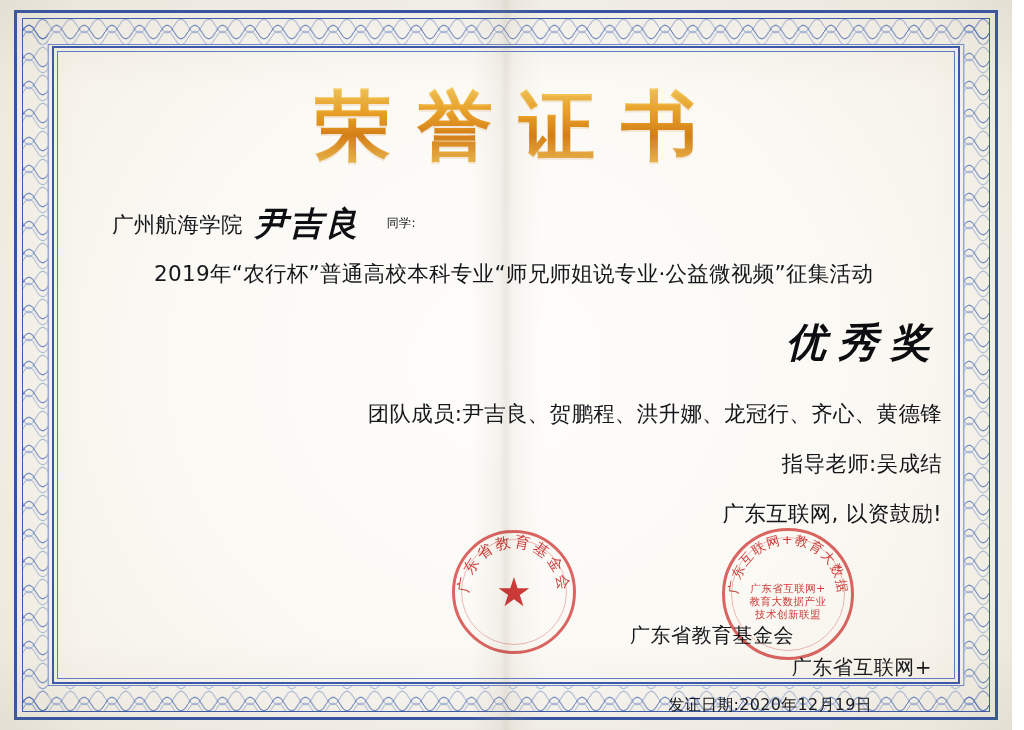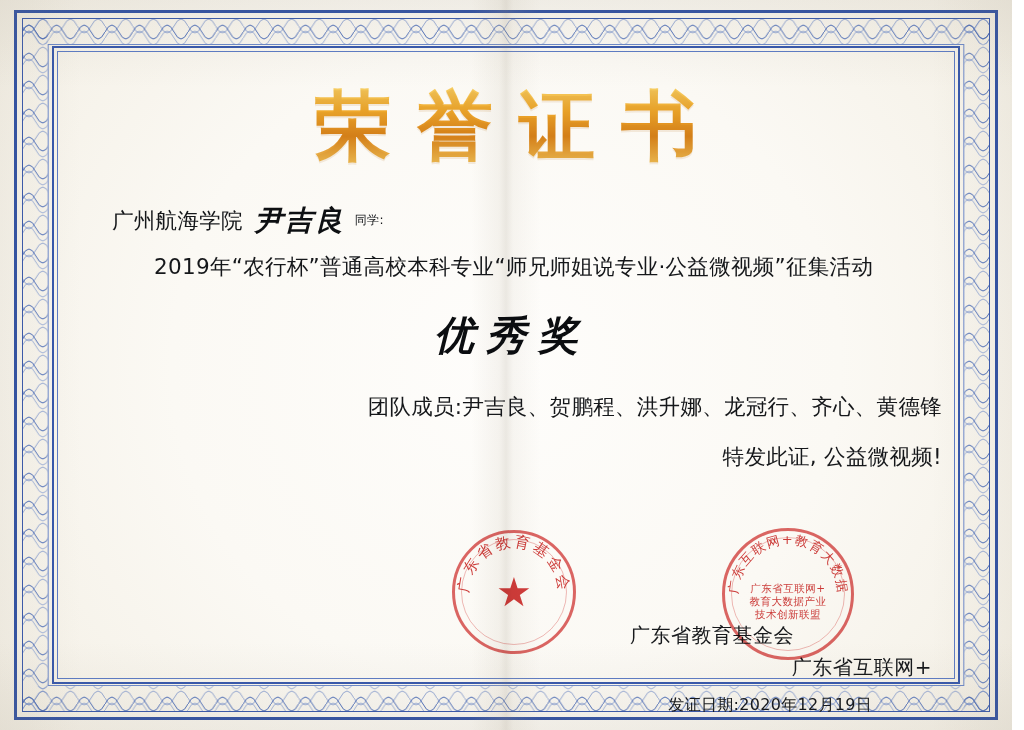--- a/index.html
+++ b/index.html
@@ -121,37 +121,37 @@
   .recipient-row {
     margin-top: 34px;
     display: flex;
     align-items: center;
     padding-left: 42px;
   }
   .recipient-name {
     font-family: "DejaVu Serif", "Liberation Serif", serif;
     font-weight: bold;
     font-style: italic;
-    font-size: 28px;
-    margin: 0 10px 0 12px;
+    font-size: 33px;
+    margin: 0 27px 0 12px;
     color: #0d0f12;
     letter-spacing: 2px;
   }
   .suffix { font-size: 12px; }
 
   .body-p {
     margin-top: 11px;
     padding: 0 34px 0 40px;
     text-align: justify;
   }
   .body-p .indent { display: inline-block; width: 44px; }
 
   .award {
     margin-top: 26px;
-    text-align: center;
+    text-align: right;
     font-family: "DejaVu Serif", "Liberation Serif", serif;
     font-weight: bold;
     font-style: italic;
     font-size: 40px;
     letter-spacing: 12px;
     padding-left: 12px;
     color: #0b0d10;
   }
 
   .meta {
@@ -283,21 +283,24 @@
         <span class="indent"></span><span>2019年“农行杯”普通高校本科专业“师兄师姐说专业·公益微视频”征集活动</span>
       </div>
     </div>
 
     <div class="award">优秀奖</div>
 
     <div class="meta">
       <div class="line">
         <span>团队成员:</span><span>尹吉良、贺鹏程、洪升娜、龙冠行、齐心、黄德锋</span>
       </div>
-      <div class="line">特发此证, 公益微视频!</div>
+      <div class="line">
+        <span>指导老师:</span><span>吴成结</span>
+      </div>
+      <div class="line">广东互联网, 以资鼓励!</div>
     </div>
   </div>
 
   <div class="signature-block">
     <div class="org org-1">广东省教育基金会</div>
     <div class="org">广东省互联网+</div>
     <div class="issue-date">
       <span>发证日期:</span><span>2020年12月19日</span>
     </div>
   </div>

